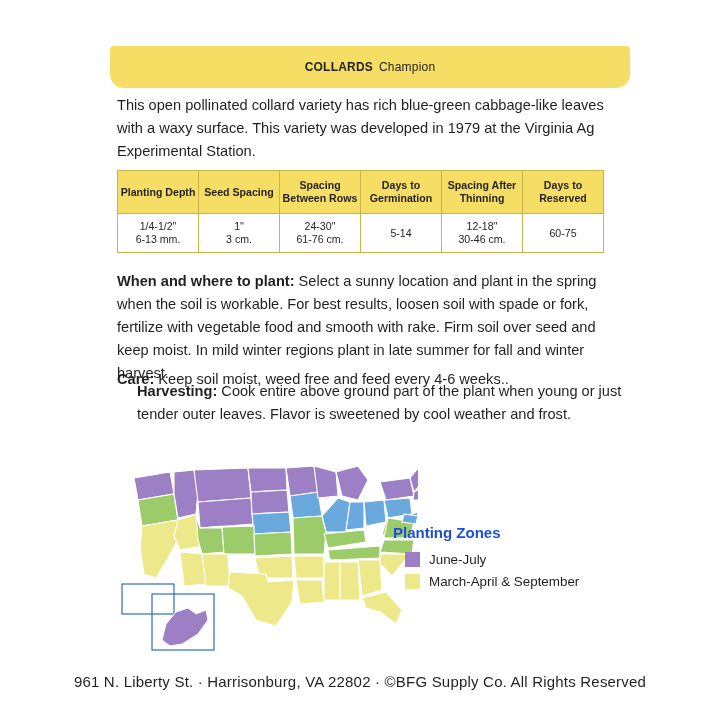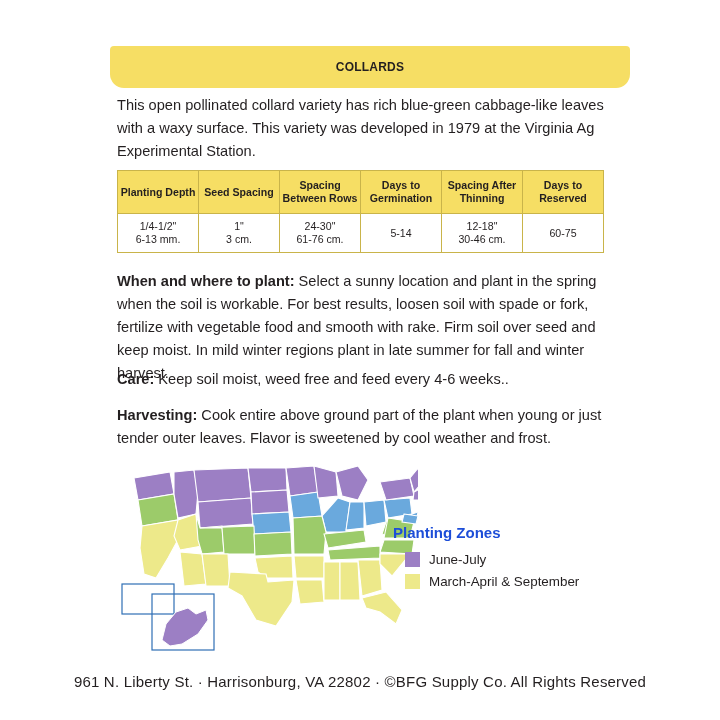--- a/index.html
+++ b/index.html
@@ -103,21 +103,21 @@
     width: 494px;
     font-size: 14.6px;
     line-height: 23px;
     color: #231f20;
   }
   .section .lead {
     font-weight: bold;
   }
   #sec-when { top: 270px; }
   #sec-care { top: 368px; }
-  #sec-harvest { top: 404px; }
+  #sec-harvest { top: 380px; margin-left: 20px; }
 
   
   .map-wrap {
     position: absolute;
     left: 118px;
     top: 462px;
     width: 300px;
     height: 190px;
   }
   .map-wrap svg { display: block; }
@@ -164,20 +164,21 @@
   }
 </style>
 </head>
 <body>
 
 <div class="page">
 
   <div class="header-band"></div>
   <div class="header-title">
     <span class="bold">COLLARDS</span>
+    <span class="light">Champion</span>
   </div>
 
   <div class="intro">This open pollinated collard variety has rich blue-green cabbage-like leaves with a waxy surface.  This variety was developed in 1979 at the Virginia Ag Experimental Station.</div>
 
   <table class="spec-table">
     <thead>
       <tr>
         <th>Planting Depth</th>
         <th>Seed Spacing</th>
         <th>Spacing Between Rows</th>

